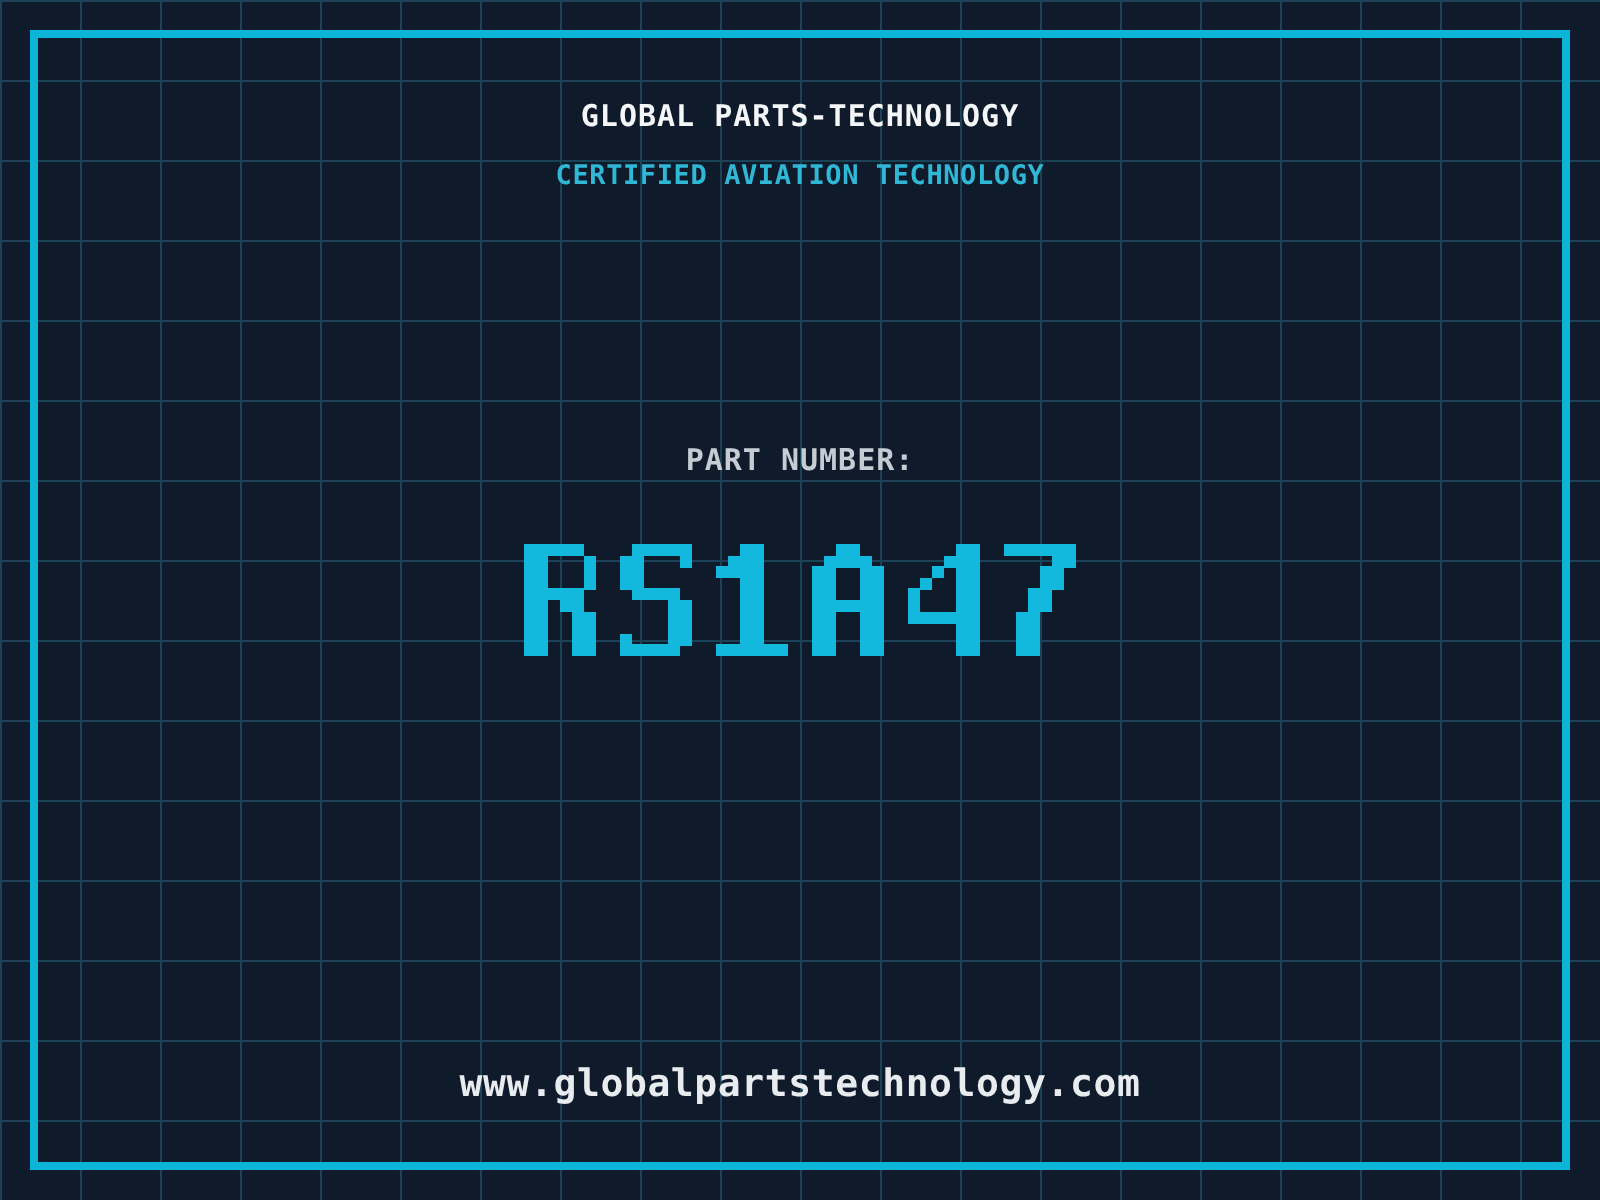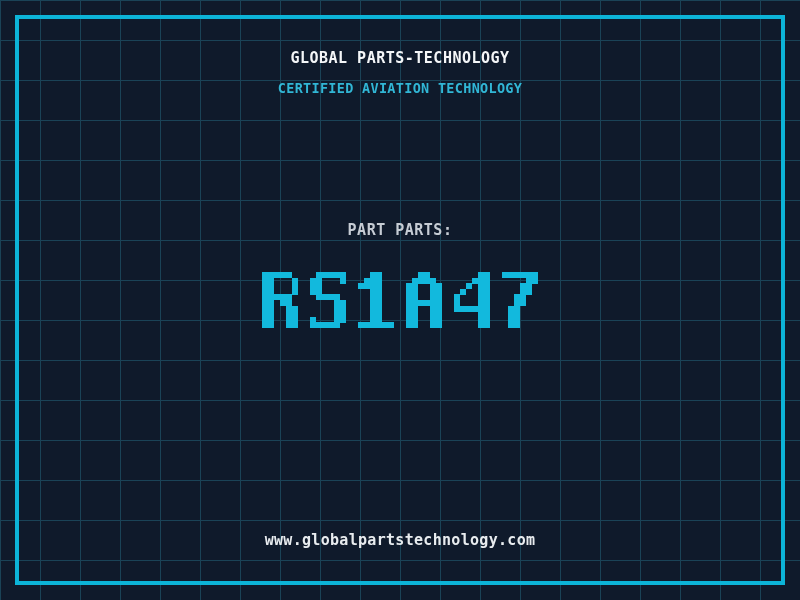--- a/index.html
+++ b/index.html
@@ -48,21 +48,21 @@
     color:var(--subtitle);
   }
   .part-label{
     top:221px;
     font-size:15px;
     letter-spacing:0.5px;
     color:var(--part-label);
   }
   .website-url{
     top:531px;
-    font-size:15px;
+    font-size:19px;
     letter-spacing:0.3px;
     color:var(--footer);
   }
   .part-pixels{
     position:absolute;
     top:272px;
     left:50%;
     transform:translateX(-50%);
     height:56px;
   }
@@ -82,21 +82,21 @@
 </style>
 </head>
 <body>
 
 <div class="frame"></div>
 
 <div class="txt company-title">GLOBAL PARTS-TECHNOLOGY</div>
 
 <div class="txt cert-subtitle">CERTIFIED AVIATION TECHNOLOGY</div>
 
-<div class="txt part-label">PART PARTS:</div>
+<div class="txt part-label">PART NUMBER:</div>
 
 <div class="part-pixels" style="width: 276px;">
     <span class="sr-only">RS1A47</span>
     <div class="px" style="left: 0px; top: 0px;"></div>
     <div class="px" style="left: 6px; top: 0px;"></div>
     <div class="px" style="left: 12px; top: 0px;"></div>
     <div class="px" style="left: 18px; top: 0px;"></div>
     <div class="px" style="left: 24px; top: 0px;"></div>
     <div class="px" style="left: 0px; top: 5.6px;"></div>
     <div class="px" style="left: 6px; top: 5.6px;"></div>

